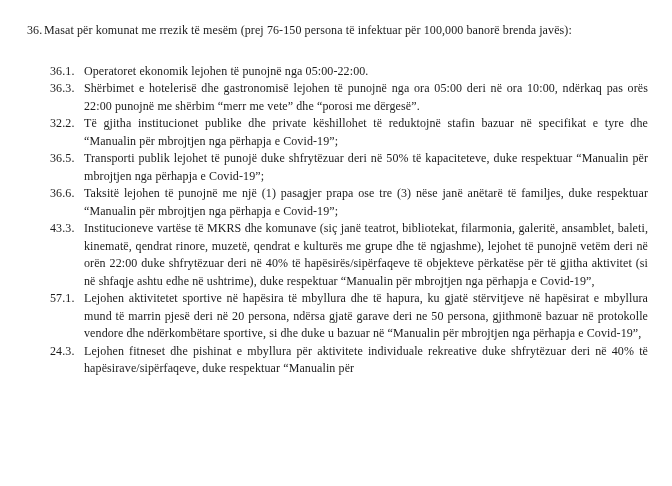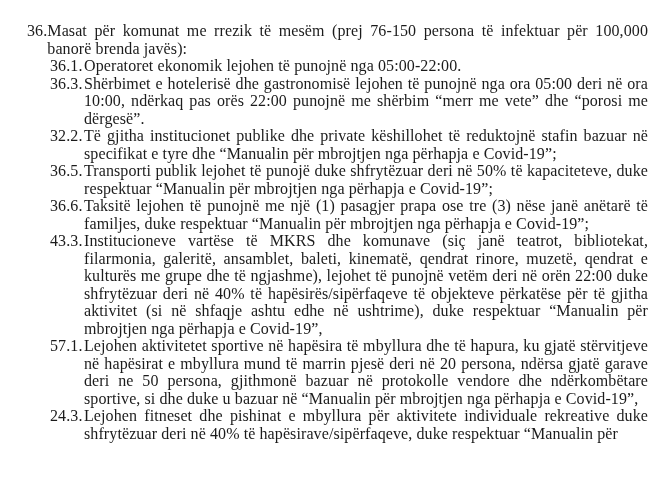--- a/index.html
+++ b/index.html
@@ -9,38 +9,39 @@
   }
   .page {
     position: relative;
     width: 672px;
     height: 486px;
     box-sizing: border-box;
     background: #ffffff;
     overflow: hidden;
     padding: 22px 24px 0 27px;
     font-family: "Liberation Serif", "DejaVu Serif", serif;
-    font-size: 16px;
+    font-size: 12px;
     line-height: 17.5px;
     color: #1b1b1b;
     letter-spacing: 0.1px;
   }
   .item-row {
     display: flex;
     align-items: flex-start;
   }
   .item-row .num {
     flex: 0 0 17px;
     white-space: nowrap;
   }
   .item-row .text-block {
     flex: 1 1 auto;
     text-align: justify;
   }
   .sub-list {
+    margin-top: 23px;
     margin-left: 23px;
   }
   .sub-item {
     display: flex;
     align-items: flex-start;
   }
   .sub-item .num {
     flex: 0 0 34px;
     white-space: nowrap;
   }

